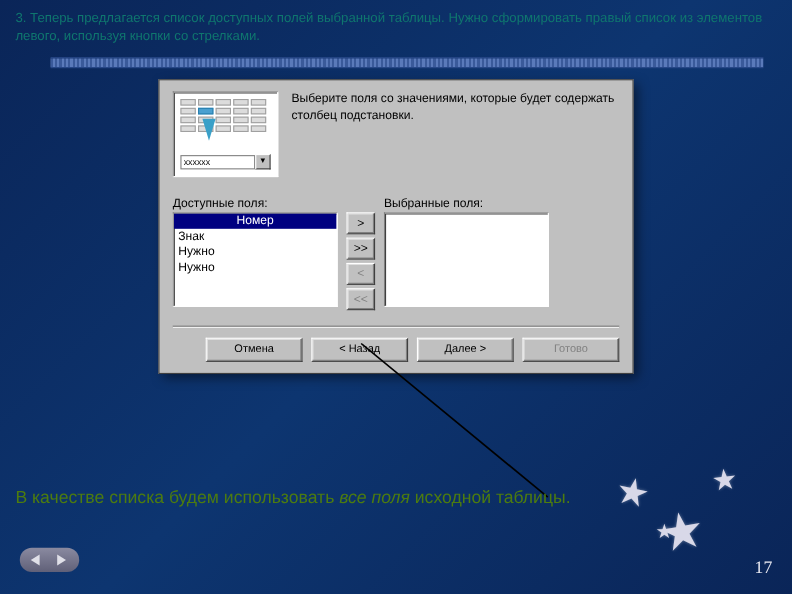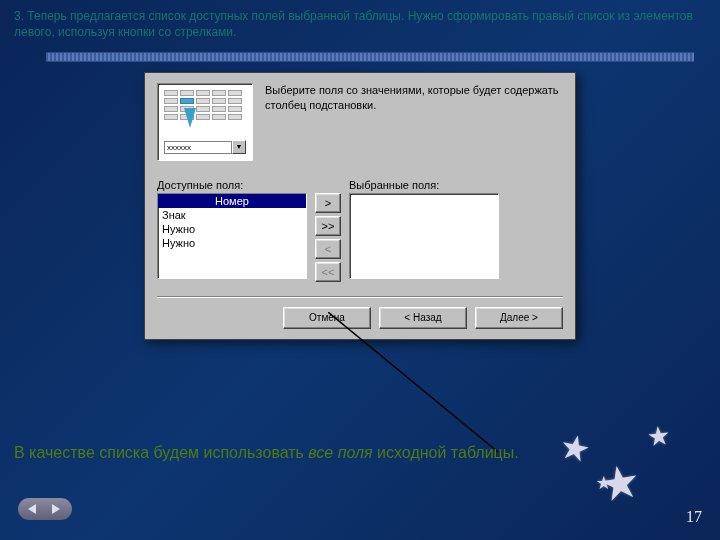--- a/index.html
+++ b/index.html
@@ -232,20 +232,21 @@
         <div class="list-col">
           <div class="list-label">Выбранные поля:</div>
           <div class="listbox"></div>
         </div>
       </div>
 
       <div class="btn-row">
         <div class="win-btn">Отмена</div>
         <div class="win-btn">&lt; Назад</div>
         <div class="win-btn">Далее &gt;</div>
+        <div class="win-btn disabled">Готово</div>
       </div>
     </div>
   </div>
 </div>
 
 <svg class="pointer-line">
   <line x1="0" y1="0" x2="170" y2="140" stroke="#000" stroke-width="1.5"></line>
 </svg>
 
 <div class="bottom-text">

